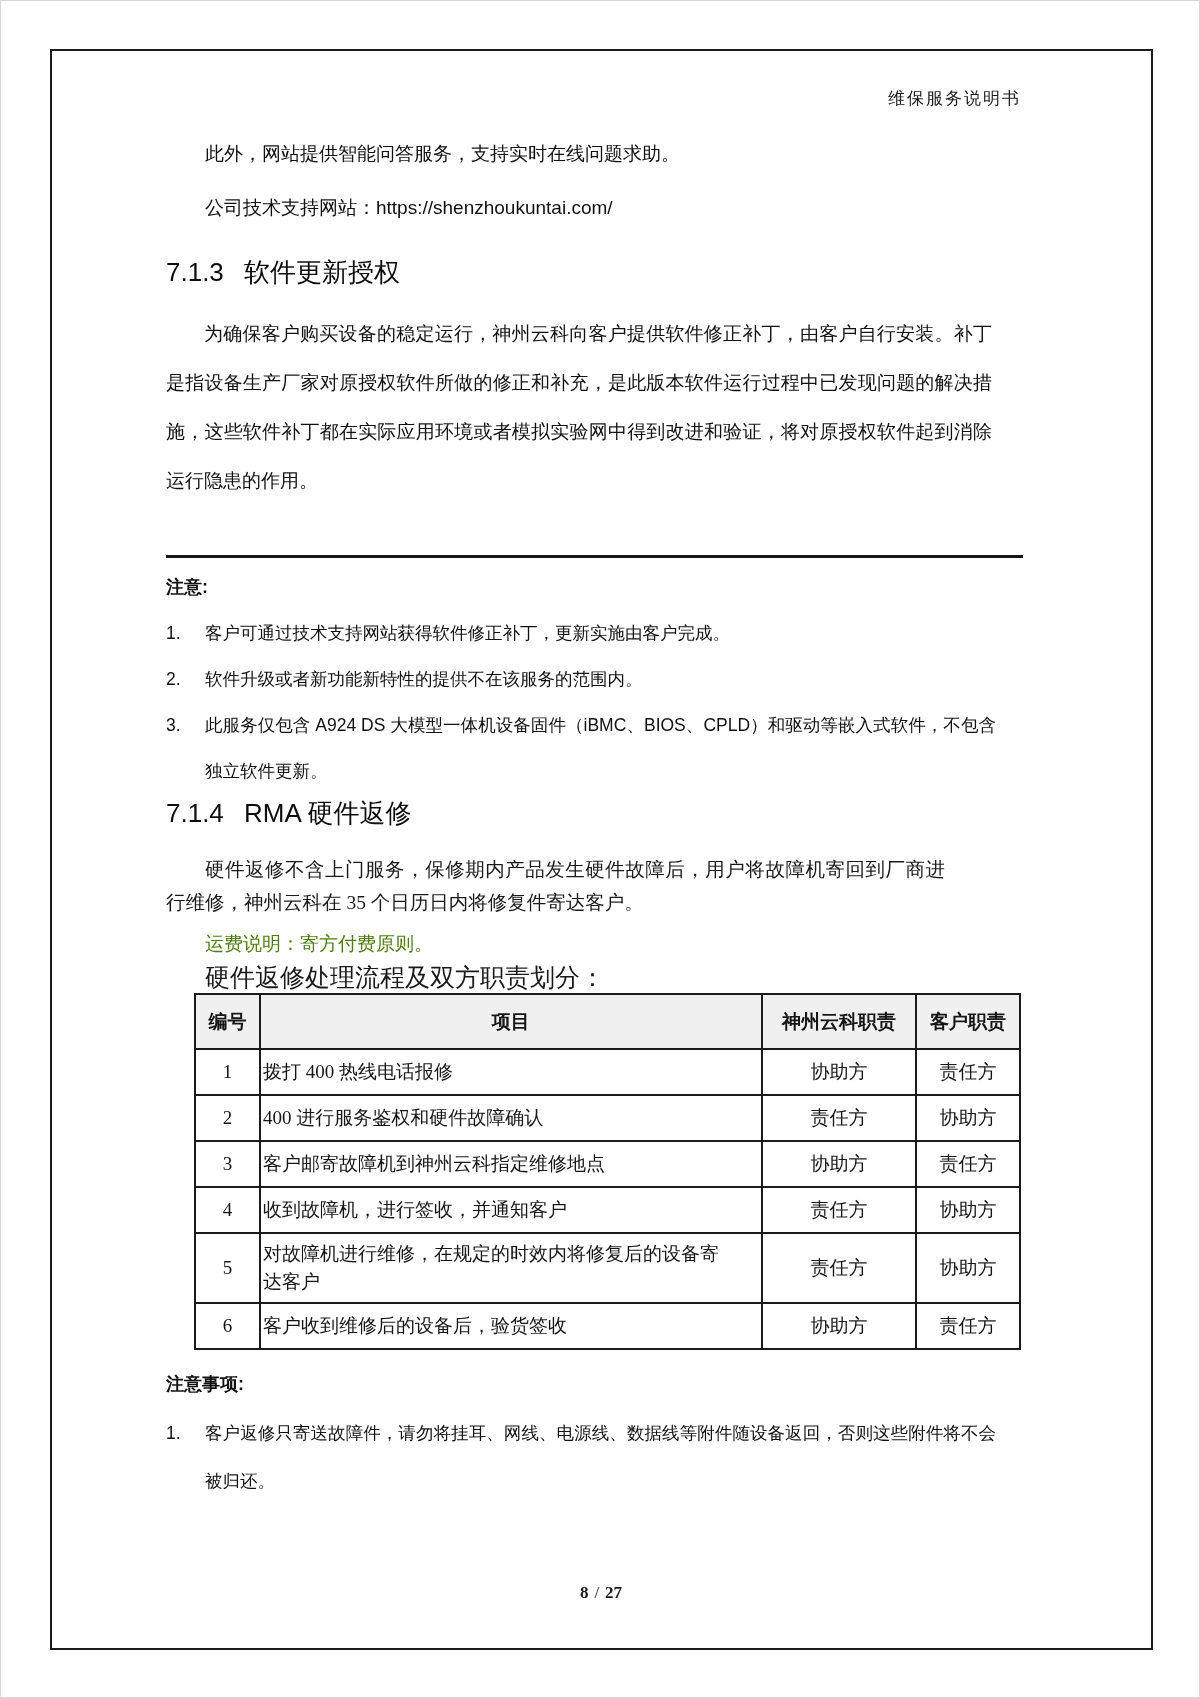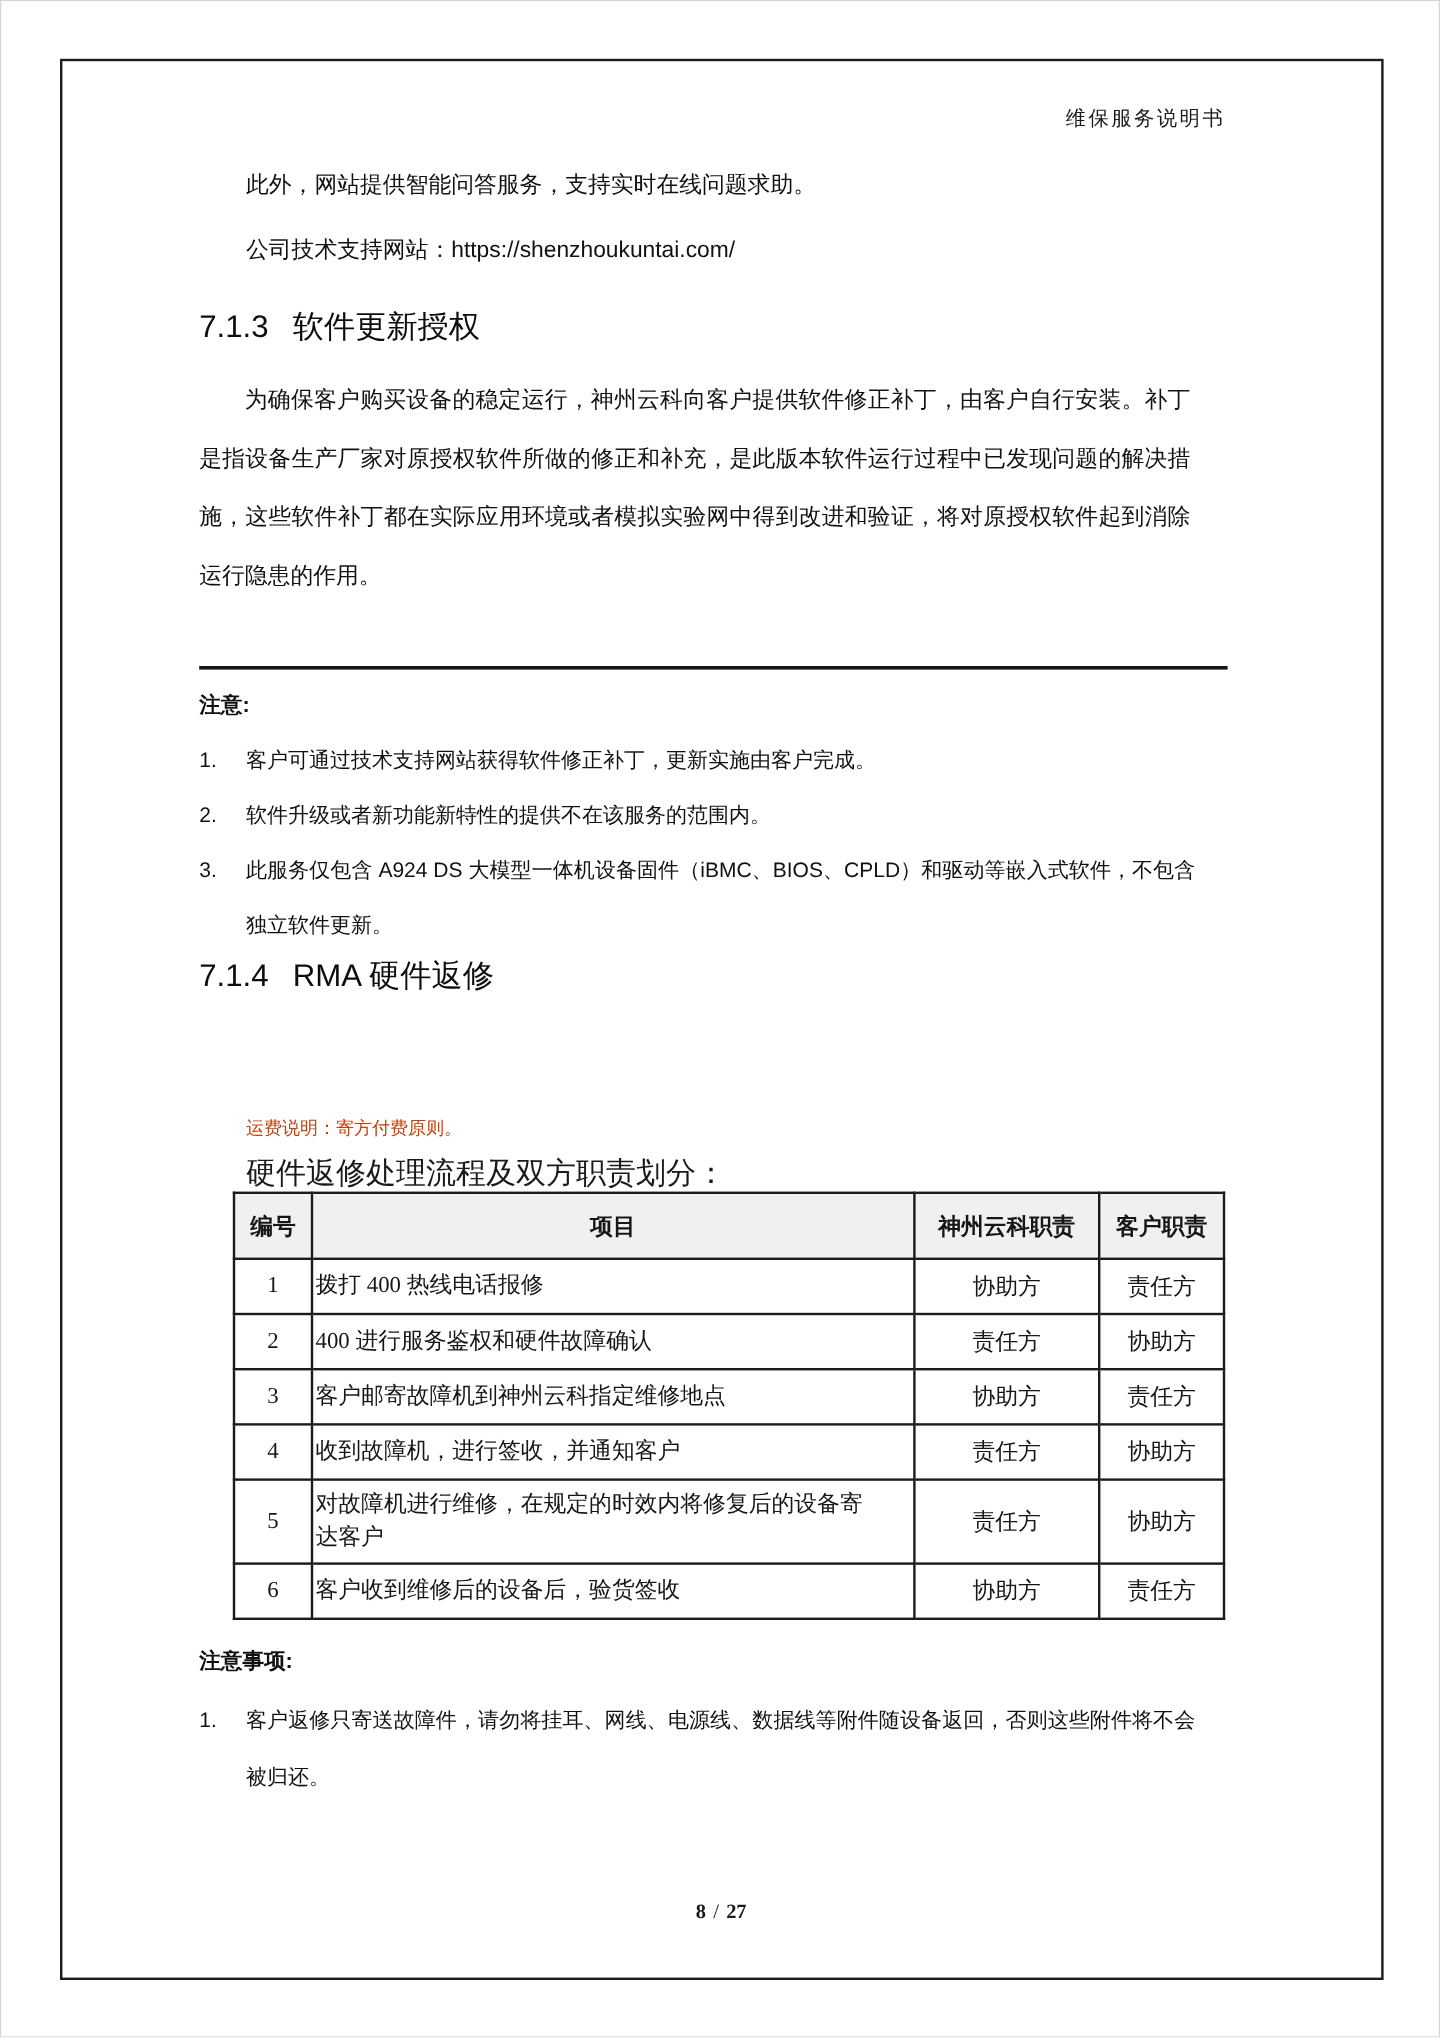--- a/index.html
+++ b/index.html
@@ -58,21 +58,21 @@
   .num-item .n { width: 39px; flex: 0 0 39px; line-height: 46px; }
   .num-item .t { flex: 1; line-height: 46px; text-align: justify; }
   .list-714 .num-item .n, .list-714 .num-item .t { line-height: 48px; }
 
   .body-714 {
     position: absolute; left: 165px; top: 852px; width: 779px;
     font-size: 19.5px; line-height: 33px; color: #1a1a1a;
     text-align: justify; text-justify: inter-ideograph;
     text-indent: 2em;
   }
-  .line-shipping    { position: absolute; left: 204px; top: 930px; font-size: 15px; color: #c2410c; font-family: Liberation Serif, serif; }
+  .line-shipping    { position: absolute; left: 204px; top: 930px; font-size: 19px; color: #4d7c0f; font-family: Liberation Serif, serif; }
   .line-table-intro { position: absolute; left: 204px; top: 960px; font-size: 25px; color: #1a1a1a; }
 
   table.rma {
     position: absolute; left: 193px; top: 992px;
     width: 827px;
     border-collapse: collapse;
     font-size: 19px; color: #161616;
   }
   table.rma th, table.rma td {
     border: 2px solid #1b1b1b;
@@ -129,20 +129,21 @@
     <div class="num-item">
       <span class="n">3.</span>
       <span class="t">此服务仅包含 A924 DS 大模型一体机设备固件（iBMC、BIOS、CPLD）和驱动等嵌入式软件，不包含独立软件更新。</span>
     </div>
   </div>
 
   <div class="heading h-714 sans">
     <span class="h-num">7.1.4</span><span>RMA 硬件返修</span>
   </div>
 
+  <div class="body-714 serif">硬件返修不含上门服务，保修期内产品发生硬件故障后，用户将故障机寄回到厂商进行维修，神州云科在 35 个日历日内将修复件寄达客户。</div>
 
   <div class="line-shipping serif">运费说明：寄方付费原则。</div>
 
   <div class="line-table-intro serif">硬件返修处理流程及双方职责划分：</div>
 
   <table class="rma serif">
     <colgroup>
       <col class="col-no">
         <col class="col-item">
         <col class="col-szk">

